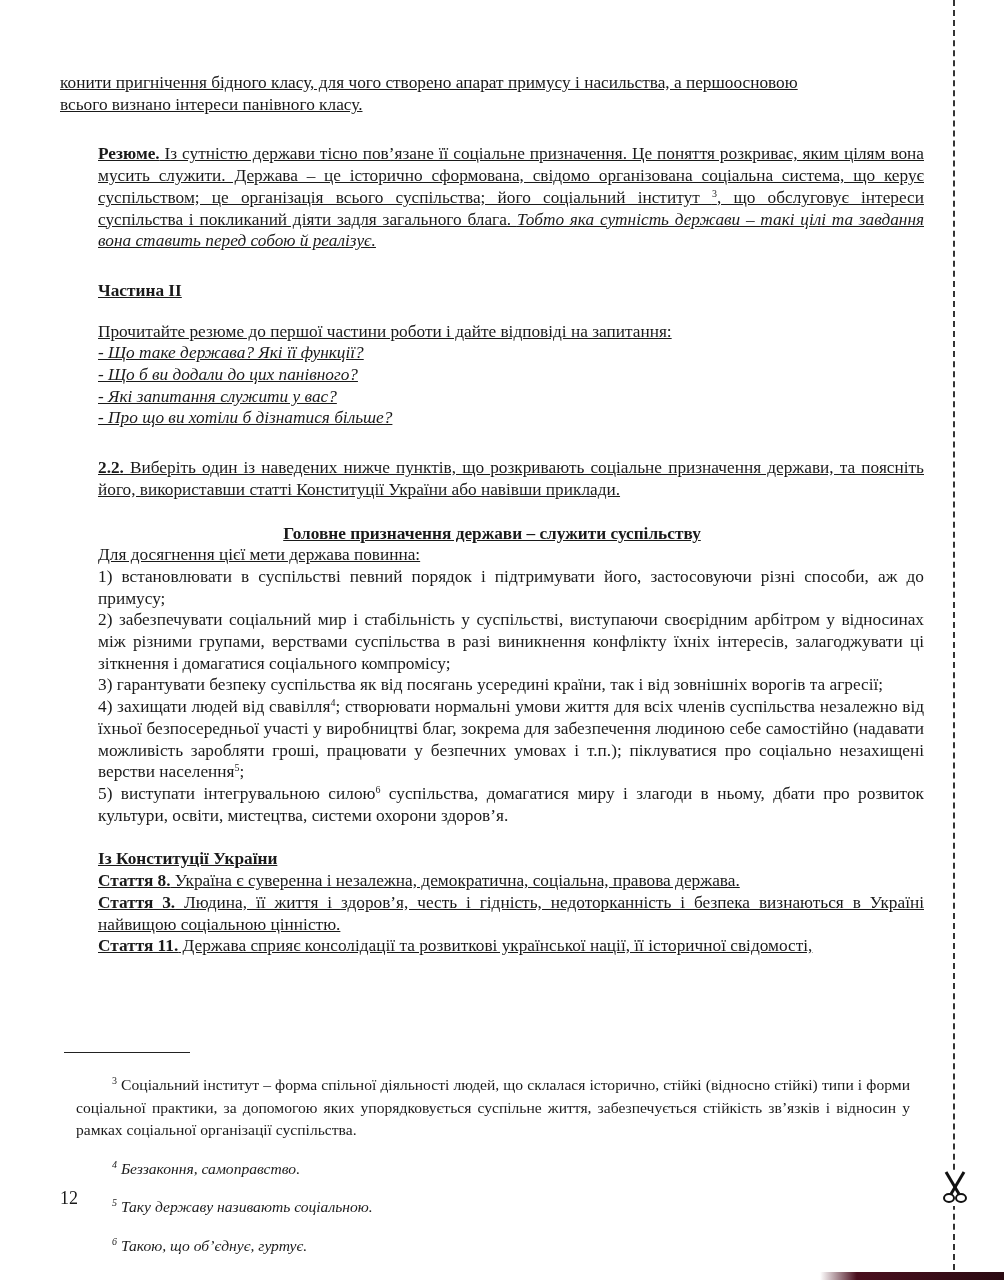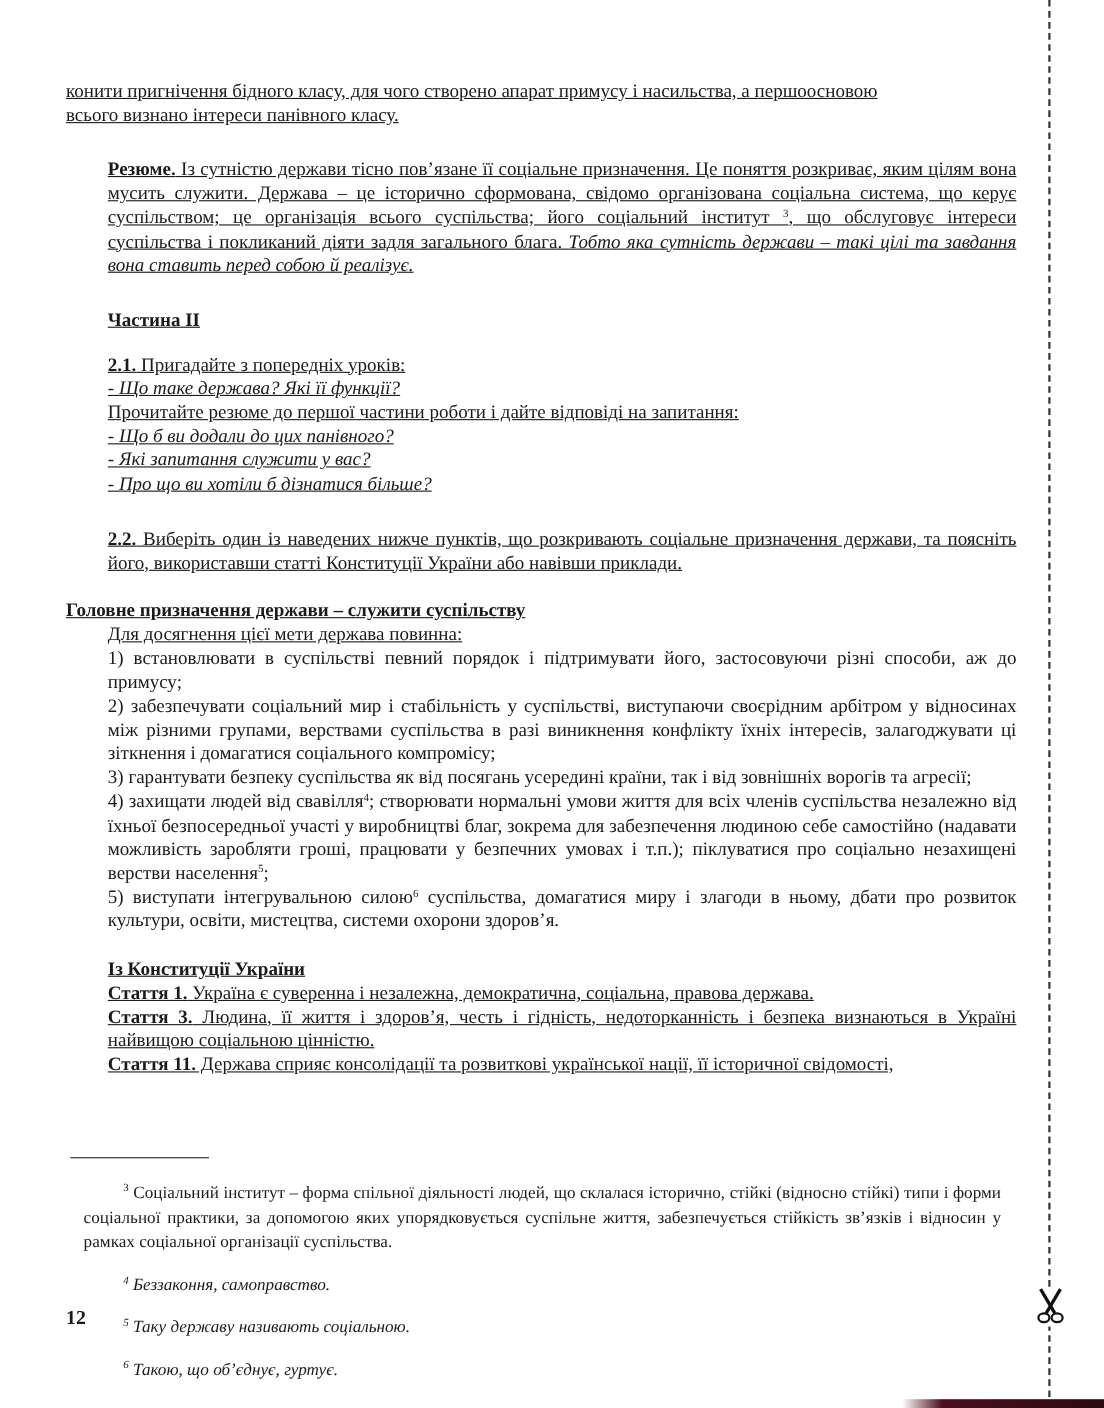--- a/index.html
+++ b/index.html
@@ -13,39 +13,39 @@
       font-size: 17.3px; line-height: 21.7px;
     }
     .p { margin: 0; text-align: justify; text-decoration: underline; }
     .indent { padding-left: 38px; }
     .gap-s { height: 19px; }
     .gap-m { height: 22px; }
     .gap-l { height: 28px; }
     b, .b { font-weight: bold; }
     i, .i { font-style: italic; }
     sup { font-size: 10px; line-height: 0; vertical-align: 6px; }
-    .center { text-align: left; font-weight: bold; }
+    .center { text-align: center; font-weight: bold; }
     .heading { font-weight: bold; }
     .list-item { margin: 0; text-align: justify; }
     .line-block { display: block; }
     
     .fn-rule {
       position: absolute; left: 64px; top: 1052px; width: 126px;
       border-top: 1.2px solid #222;
     }
     .footnotes {
       position: absolute; left: 60px; top: 1058px; width: 866px;
       font-size: 15.6px; line-height: 22.5px;
     }
     .footnotes .fn { margin: 16px; text-align: justify; }
     .footnotes .fn.first { text-indent: 36px; }
     .footnotes .fn.short { padding-left: 36px; font-style: italic; }
     .page-number {
       position: absolute; left: 60px; top: 1188px;
-      font-weight: bold; font-size: 18px;
+      font-weight: normal; font-size: 18px;
     }
     
     .cut-line {
       position: absolute; left: 953px; top: 0; width: 0; height: 1270px;
       border-left: 2px dashed #333;
     }
     .scissors {
       position: absolute; left: 940px; top: 1170px; width: 30px; height: 36px;
       background: #fff;
     }
@@ -67,23 +67,22 @@
 
   <p class="p indent"><b>Резюме.</b><span> Із сутністю держави тісно пов’язане її соціальне призначення. Це поняття розкриває, яким цілям вона мусить служити. Держава – це історично сформована, свідомо організована соціальна система, що керує суспільством; це організація всього суспільства; його соціальний інститут </span><sup>3</sup><span>, що обслуговує інтереси суспільства і покликаний діяти задля загального блага. </span><i>Тобто яка сутність держави – такі цілі та завдання вона ставить перед собою й реалізує.</i></p>
 
   <div class="gap-l"></div>
 
   <p class="p heading indent">Частина II</p>
 
   <div class="gap-s"></div>
 
   <div class="indent">
-    <p class="p"><b>2.1.</b><span> Пригадайте з попередніх уроків:</span></p>
+    <p class="p">Прочитайте резюме до першої частини роботи і дайте відповіді на запитання:</p>
     <p class="p i">- Що таке держава? Які її функції?</p>
-    <p class="p">Прочитайте резюме до першої частини роботи і дайте відповіді на запитання:</p>
     <p class="p i">- Що б ви додали до цих панівного?</p>
     <p class="p i">- Які запитання служити у вас?</p>
     <p class="p i">- Про що ви хотіли б дізнатися більше?</p>
   </div>
 
   <div class="gap-l"></div>
 
   <p class="p indent"><b>2.2.</b><span> Виберіть один із наведених нижче пунктів, що розкривають соціальне призначення держави, та поясніть його, використавши статті Конституції України або навівши приклади.</span></p>
 
   <div class="gap-m"></div>
@@ -96,21 +95,21 @@
     <p class="list-item">2) забезпечувати соціальний мир і стабільність у суспільстві, виступаючи своєрідним арбітром у відносинах між різними групами, верствами суспільства в разі виникнення конфлікту їхніх інтересів, залагоджувати ці зіткнення і домагатися соціального компромісу;</p>
     <p class="list-item">3) гарантувати безпеку суспільства як від посягань усередині країни, так і від зовнішніх ворогів та агресії;</p>
     <p class="list-item"><span>4) захищати людей від свавілля</span><sup>4</sup><span>; створювати нормальні умови життя для всіх членів суспільства незалежно від їхньої безпосередньої участі у виробництві благ, зокрема для забезпечення людиною себе самостійно (надавати можливість заробляти гроші, працювати у безпечних умовах і т.п.); піклуватися про соціально незахищені верстви населення</span><sup>5</sup><span>;</span></p>
     <p class="list-item"><span>5) виступати інтегрувальною силою</span><sup>6</sup><span> суспільства, домагатися миру і злагоди в ньому, дбати про розвиток культури, освіти, мистецтва, системи охорони здоров’я.</span></p>
   </div>
 
   <div class="gap-m"></div>
 
   <div class="indent">
     <p class="p heading">Із Конституції України</p>
-    <p class="p"><b>Стаття 1.</b><span> Україна є суверенна і незалежна, демократична, соціальна, правова держава.</span></p>
+    <p class="p"><b>Стаття 8.</b><span> Україна є суверенна і незалежна, демократична, соціальна, правова держава.</span></p>
     <p class="p"><b>Стаття 3.</b><span> Людина, її життя і здоров’я, честь і гідність, недоторканність і безпека визнаються в Україні найвищою соціальною цінністю.</span></p>
     <p class="p"><b>Стаття 11.</b><span> Держава сприяє консолідації та розвиткові української нації, її історичної свідомості,</span></p>
   </div>
 </div>
 
 <div class="fn-rule"></div>
 
 <div class="footnotes">
   <p class="fn first"><sup>3</sup><span> Соціальний інститут – форма спільної діяльності людей, що склалася історично, стійкі (відносно стійкі) типи і форми соціальної практики, за допомогою яких упорядковується суспільне життя, забезпечується стійкість зв’язків і відносин у рамках соціальної організації суспільства.</span></p>
   <p class="fn short"><sup>4</sup><span> Беззаконня, самоправство.</span></p>

